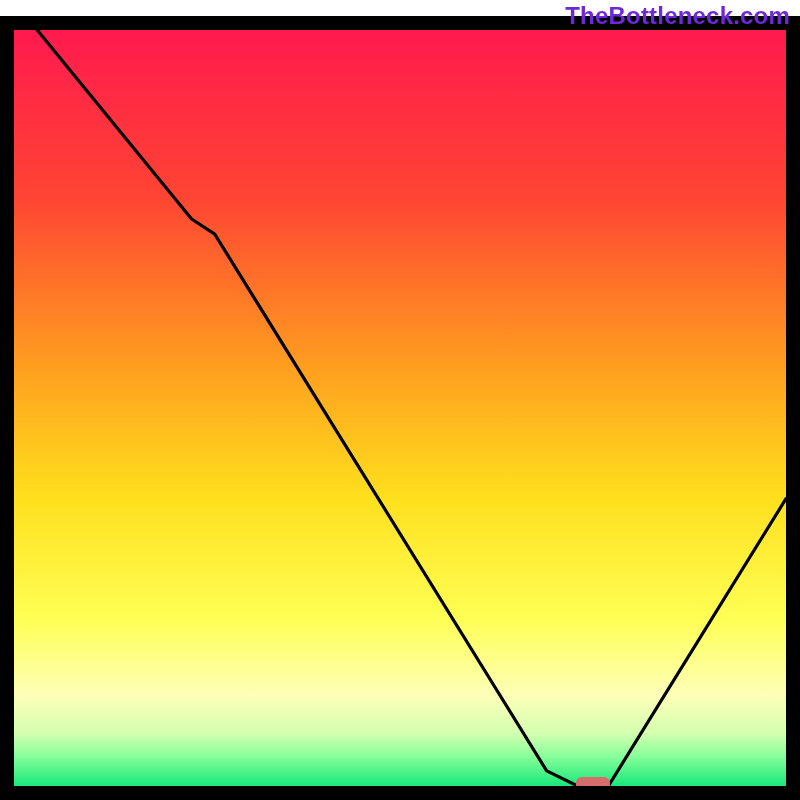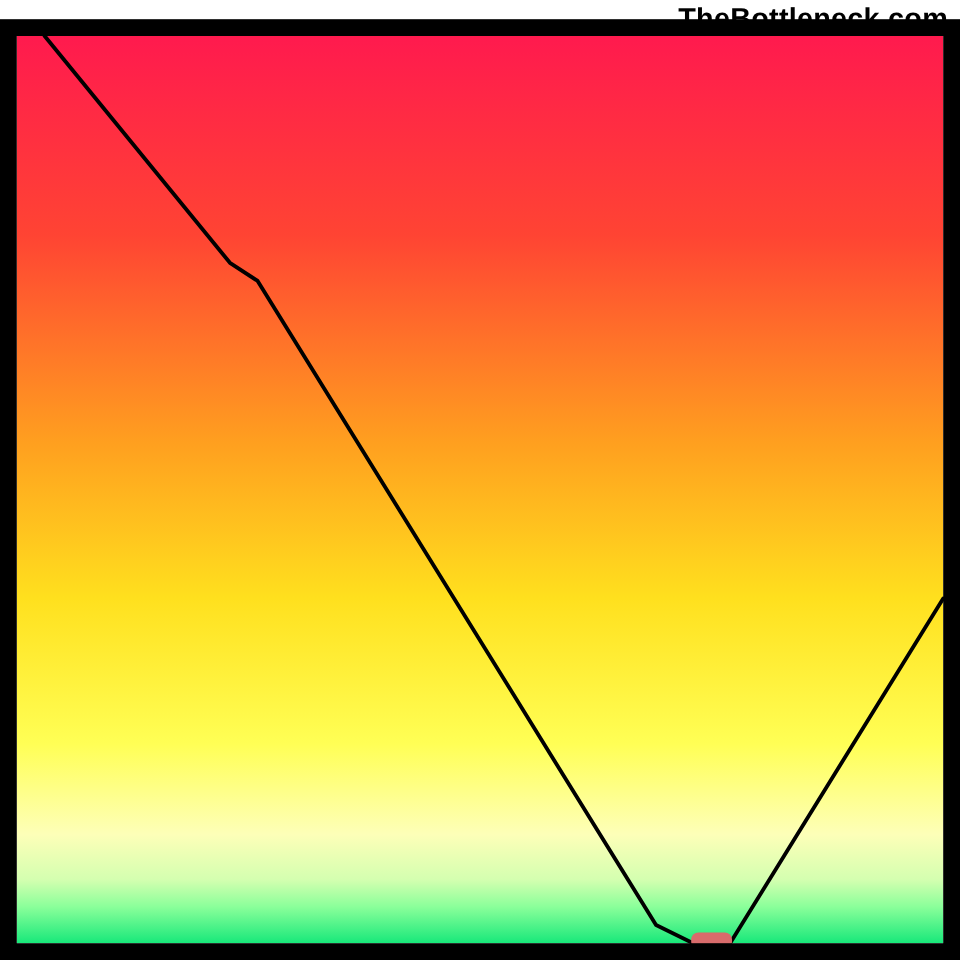--- a/index.html
+++ b/index.html
@@ -15,21 +15,21 @@
     width: 800px;
     height: 800px;
   }
   .watermark {
     position: absolute;
     top: 2px;
     right: 10px;
     font-family: Arial, Helvetica, sans-serif;
     font-size: 24px;
     font-weight: bold;
-    color: #000000;
+    color: #6d28d9;
     z-index: 10;
     letter-spacing: 0.2px;
   }
   svg {
     display: block;
   }
 </style>
 </head>
 <body>
 

